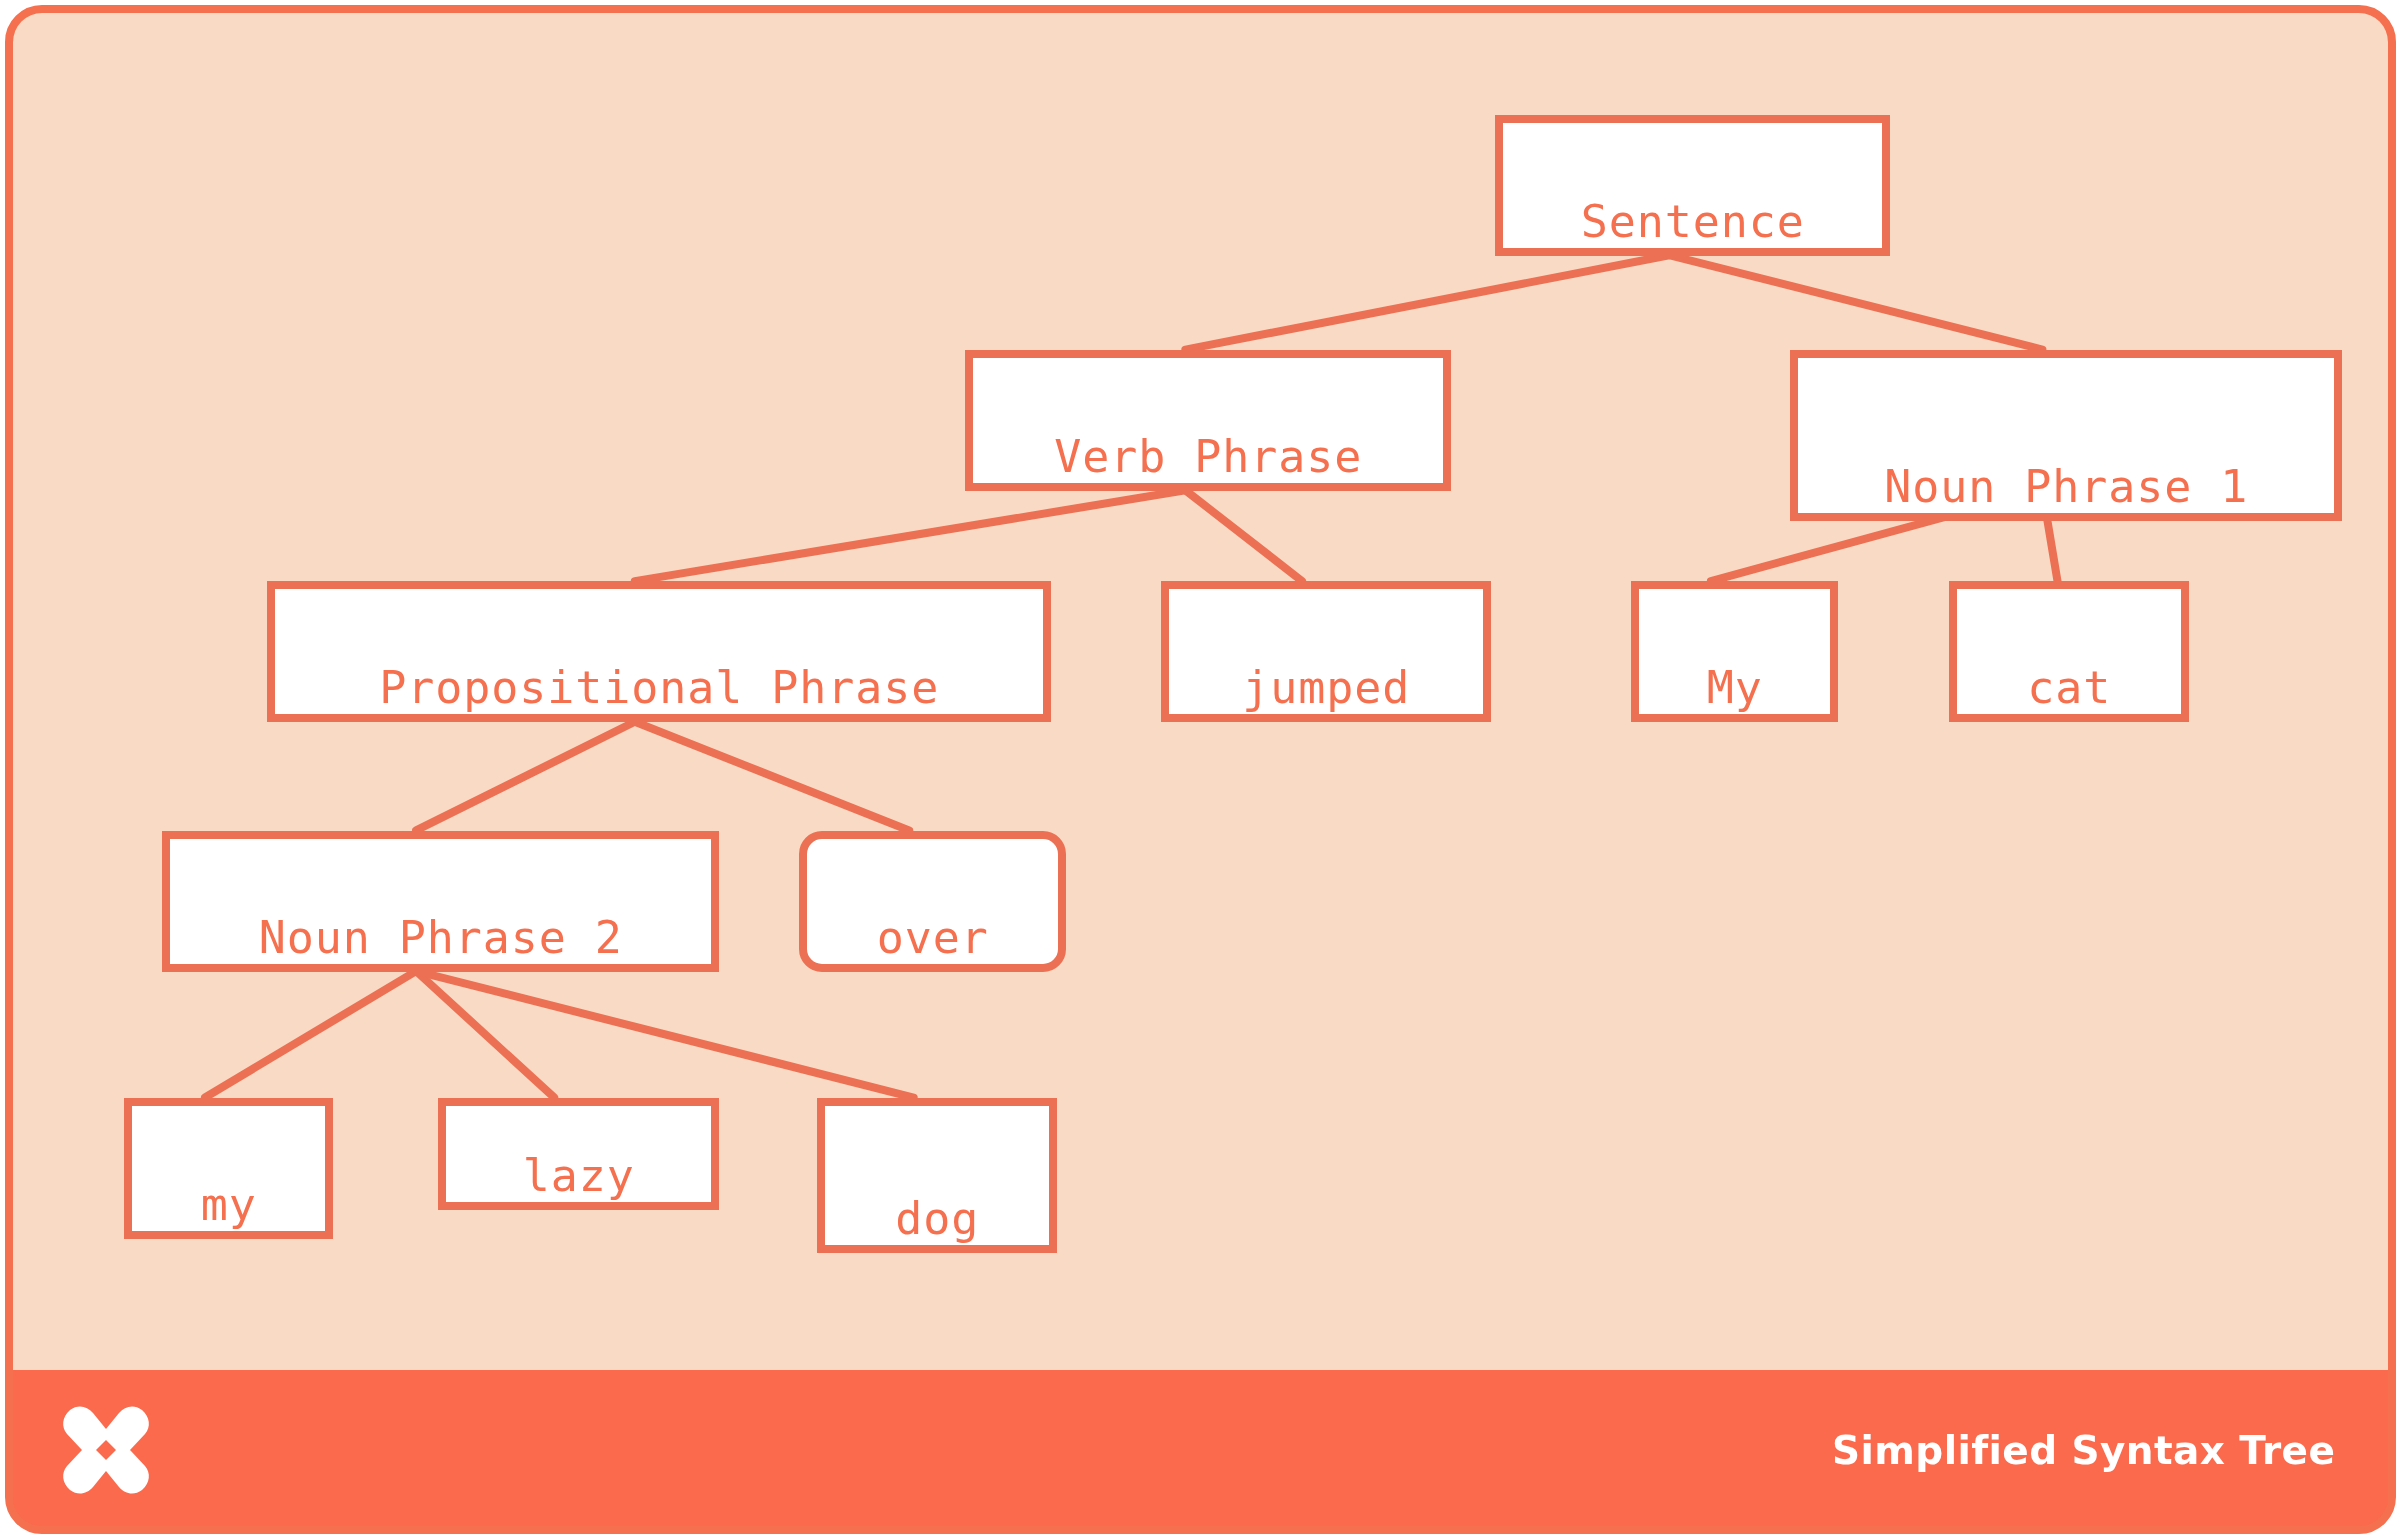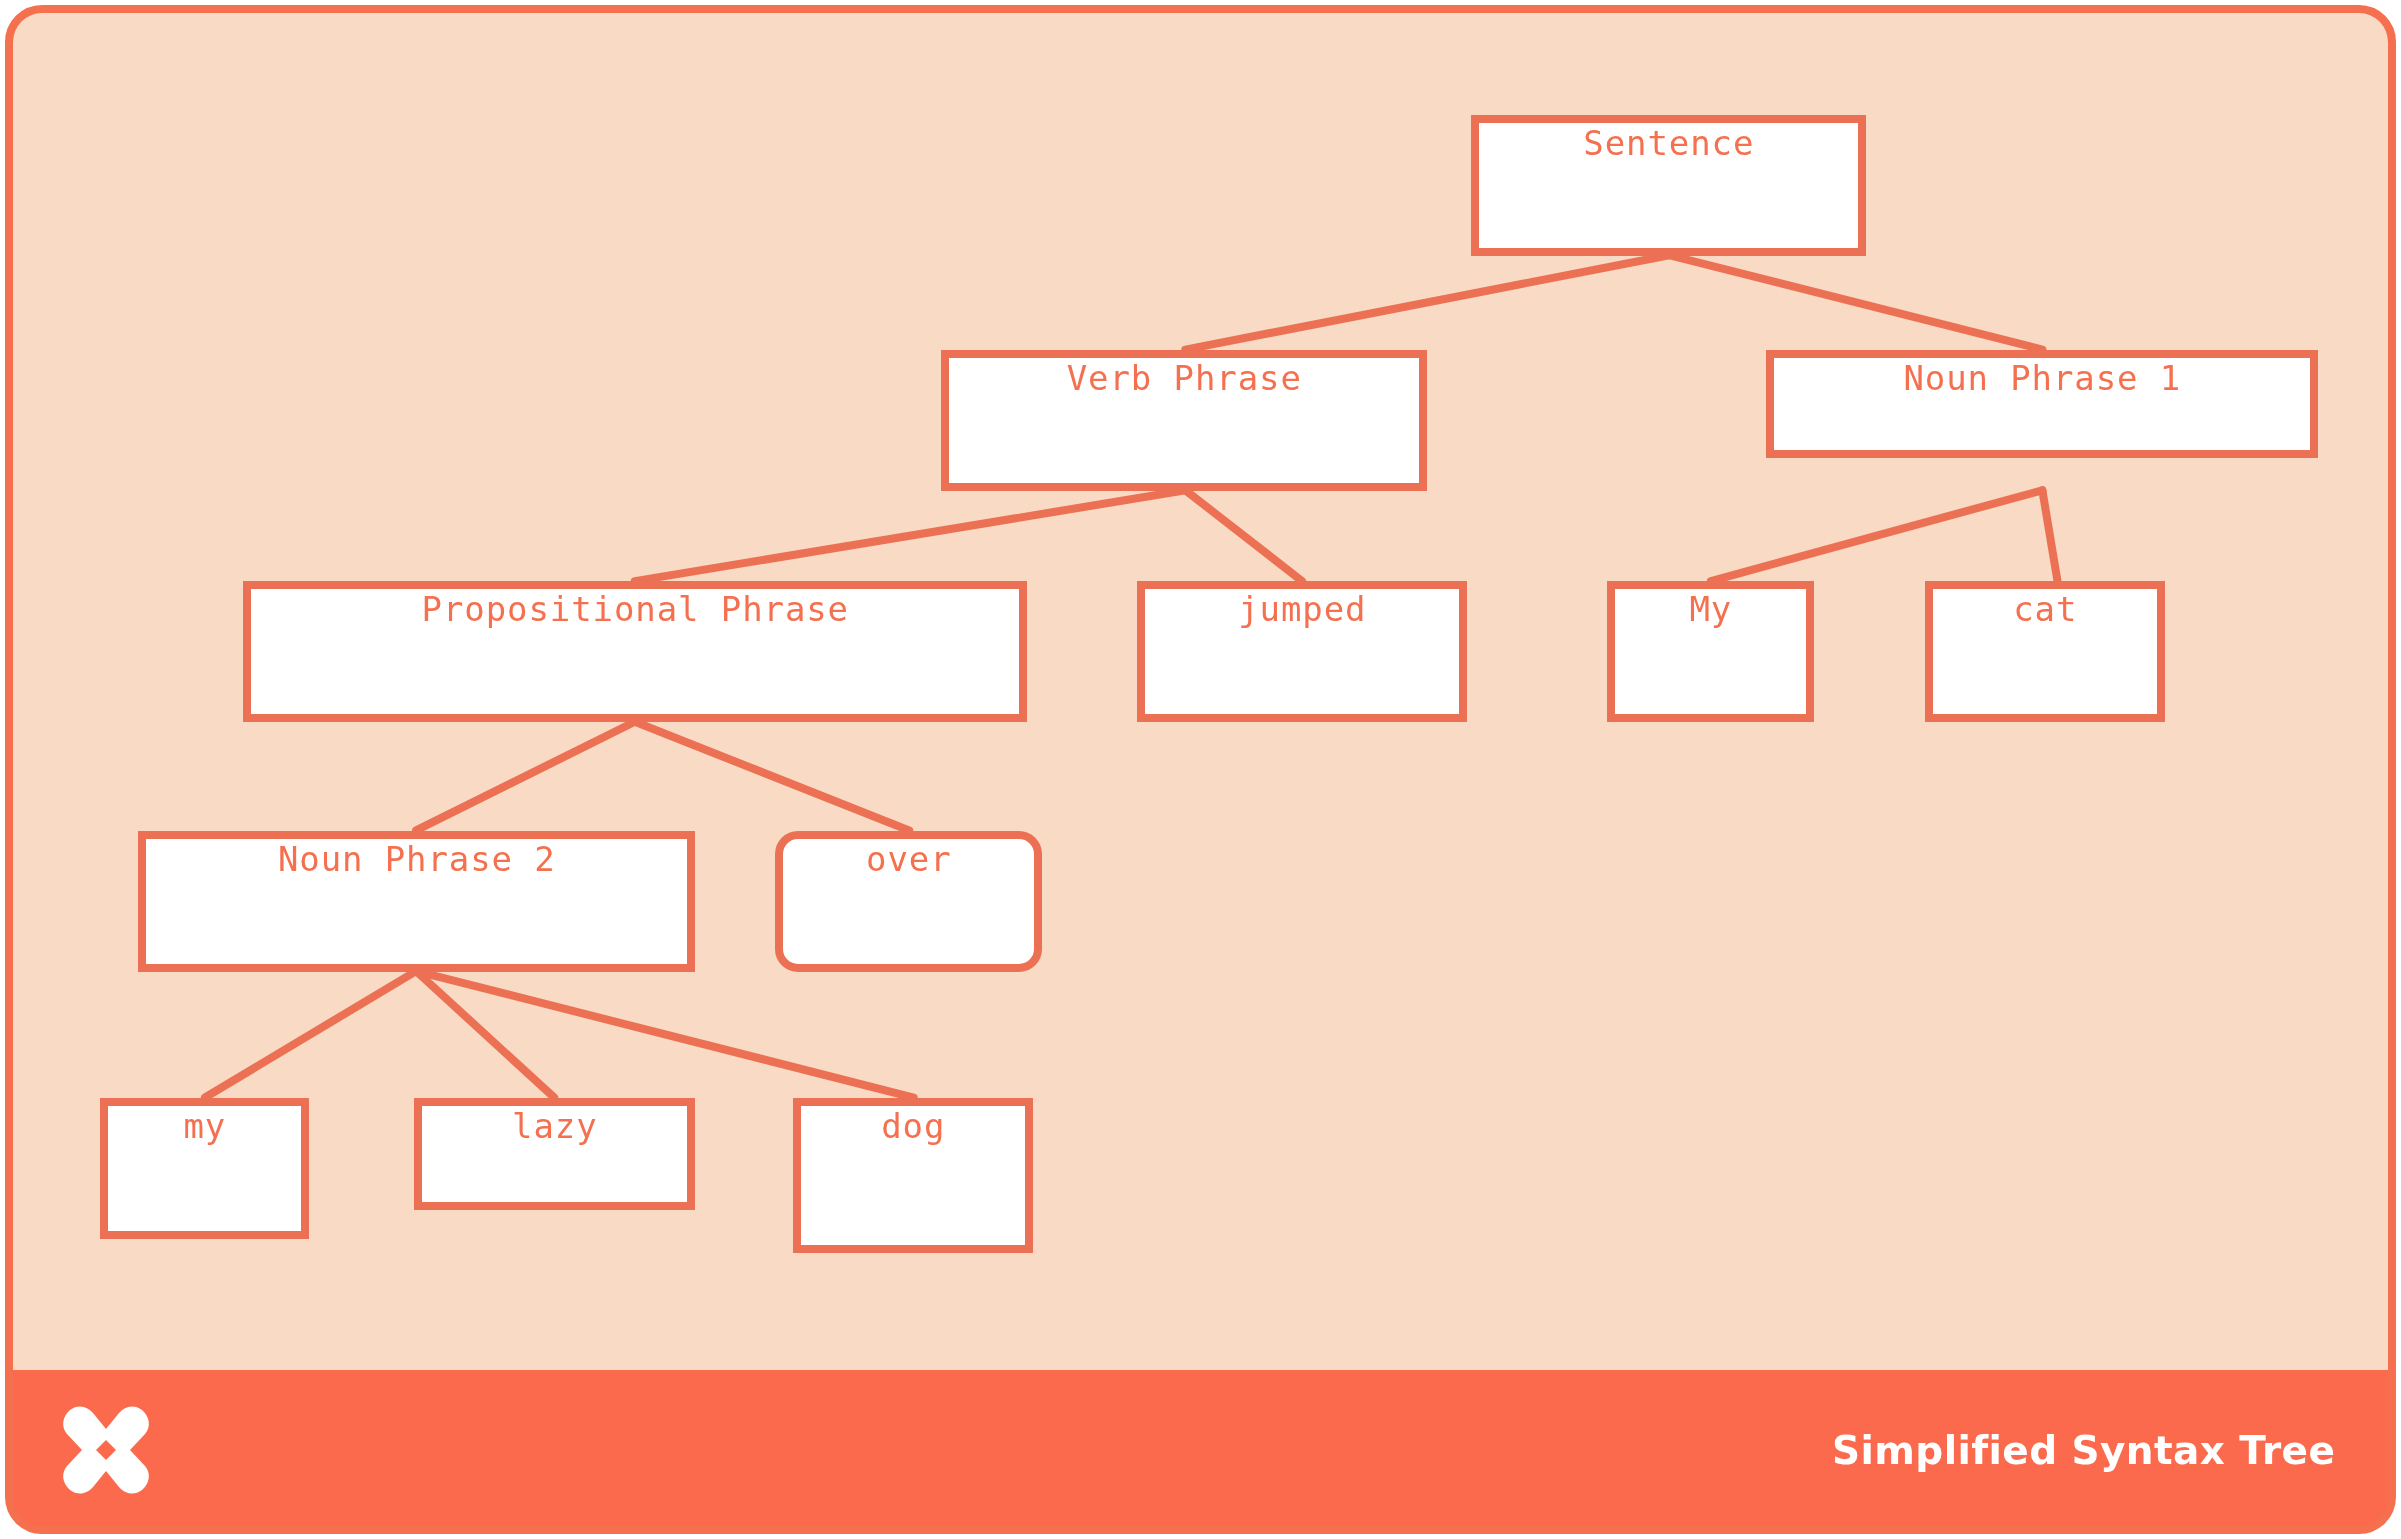--- a/index.html
+++ b/index.html
@@ -43,29 +43,30 @@
     width: 2375px;
     height: 1357px;
   }
   
   .node {
     position: absolute;
     box-sizing: border-box;
     background: #ffffff;
     border: 8px solid #EC7053;
     display: flex;
-    align-items: flex-start;
+    align-items: flex-end;
     justify-content: center;
     color: #F4704F;
     font-family: "DejaVu Sans Mono", monospace;
-    font-size: 34px;
+    font-size: 45px;
     font-weight: 400;
     letter-spacing: 0.9px;
     white-space: nowrap;
     z-index: 3;
+    margin-left: 24px;
   }
   
   #footer {
     position: absolute;
     left: 0;
     top: 1357px;
     width: 2375px;
     height: 160px;
     background: #FB6A4C;
     display: flex;
@@ -109,21 +110,21 @@
           <line x1="452.5" y1="1076" x2="607.5" y2="1218" stroke="#EC7053" stroke-width="9" stroke-linecap="round"></line>
           <line x1="452.5" y1="1076" x2="1011" y2="1218" stroke="#EC7053" stroke-width="9" stroke-linecap="round"></line>
         </svg>
       <div id="nodes">
           <div class="node" style="left: 1458px; top: 102px; width: 395px; height: 141px;">
             <span>Sentence</span>
           </div>
           <div class="node" style="left: 928px; top: 337px; width: 486px; height: 141px;">
             <span>Verb Phrase</span>
           </div>
-          <div class="node" style="left: 1753px; top: 337px; width: 552px; height: 108px;">
+          <div class="node" style="left: 1753px; top: 337px; width: 552px; height: 171px;">
             <span>Noun Phrase 1</span>
           </div>
           <div class="node" style="left: 230px; top: 568px; width: 784px; height: 141px;">
             <span>Propositional Phrase</span>
           </div>
           <div class="node" style="left: 1124px; top: 568px; width: 330px; height: 141px;">
             <span>jumped</span>
           </div>
           <div class="node" style="left: 1594px; top: 568px; width: 207px; height: 141px;">
             <span>My</span>

